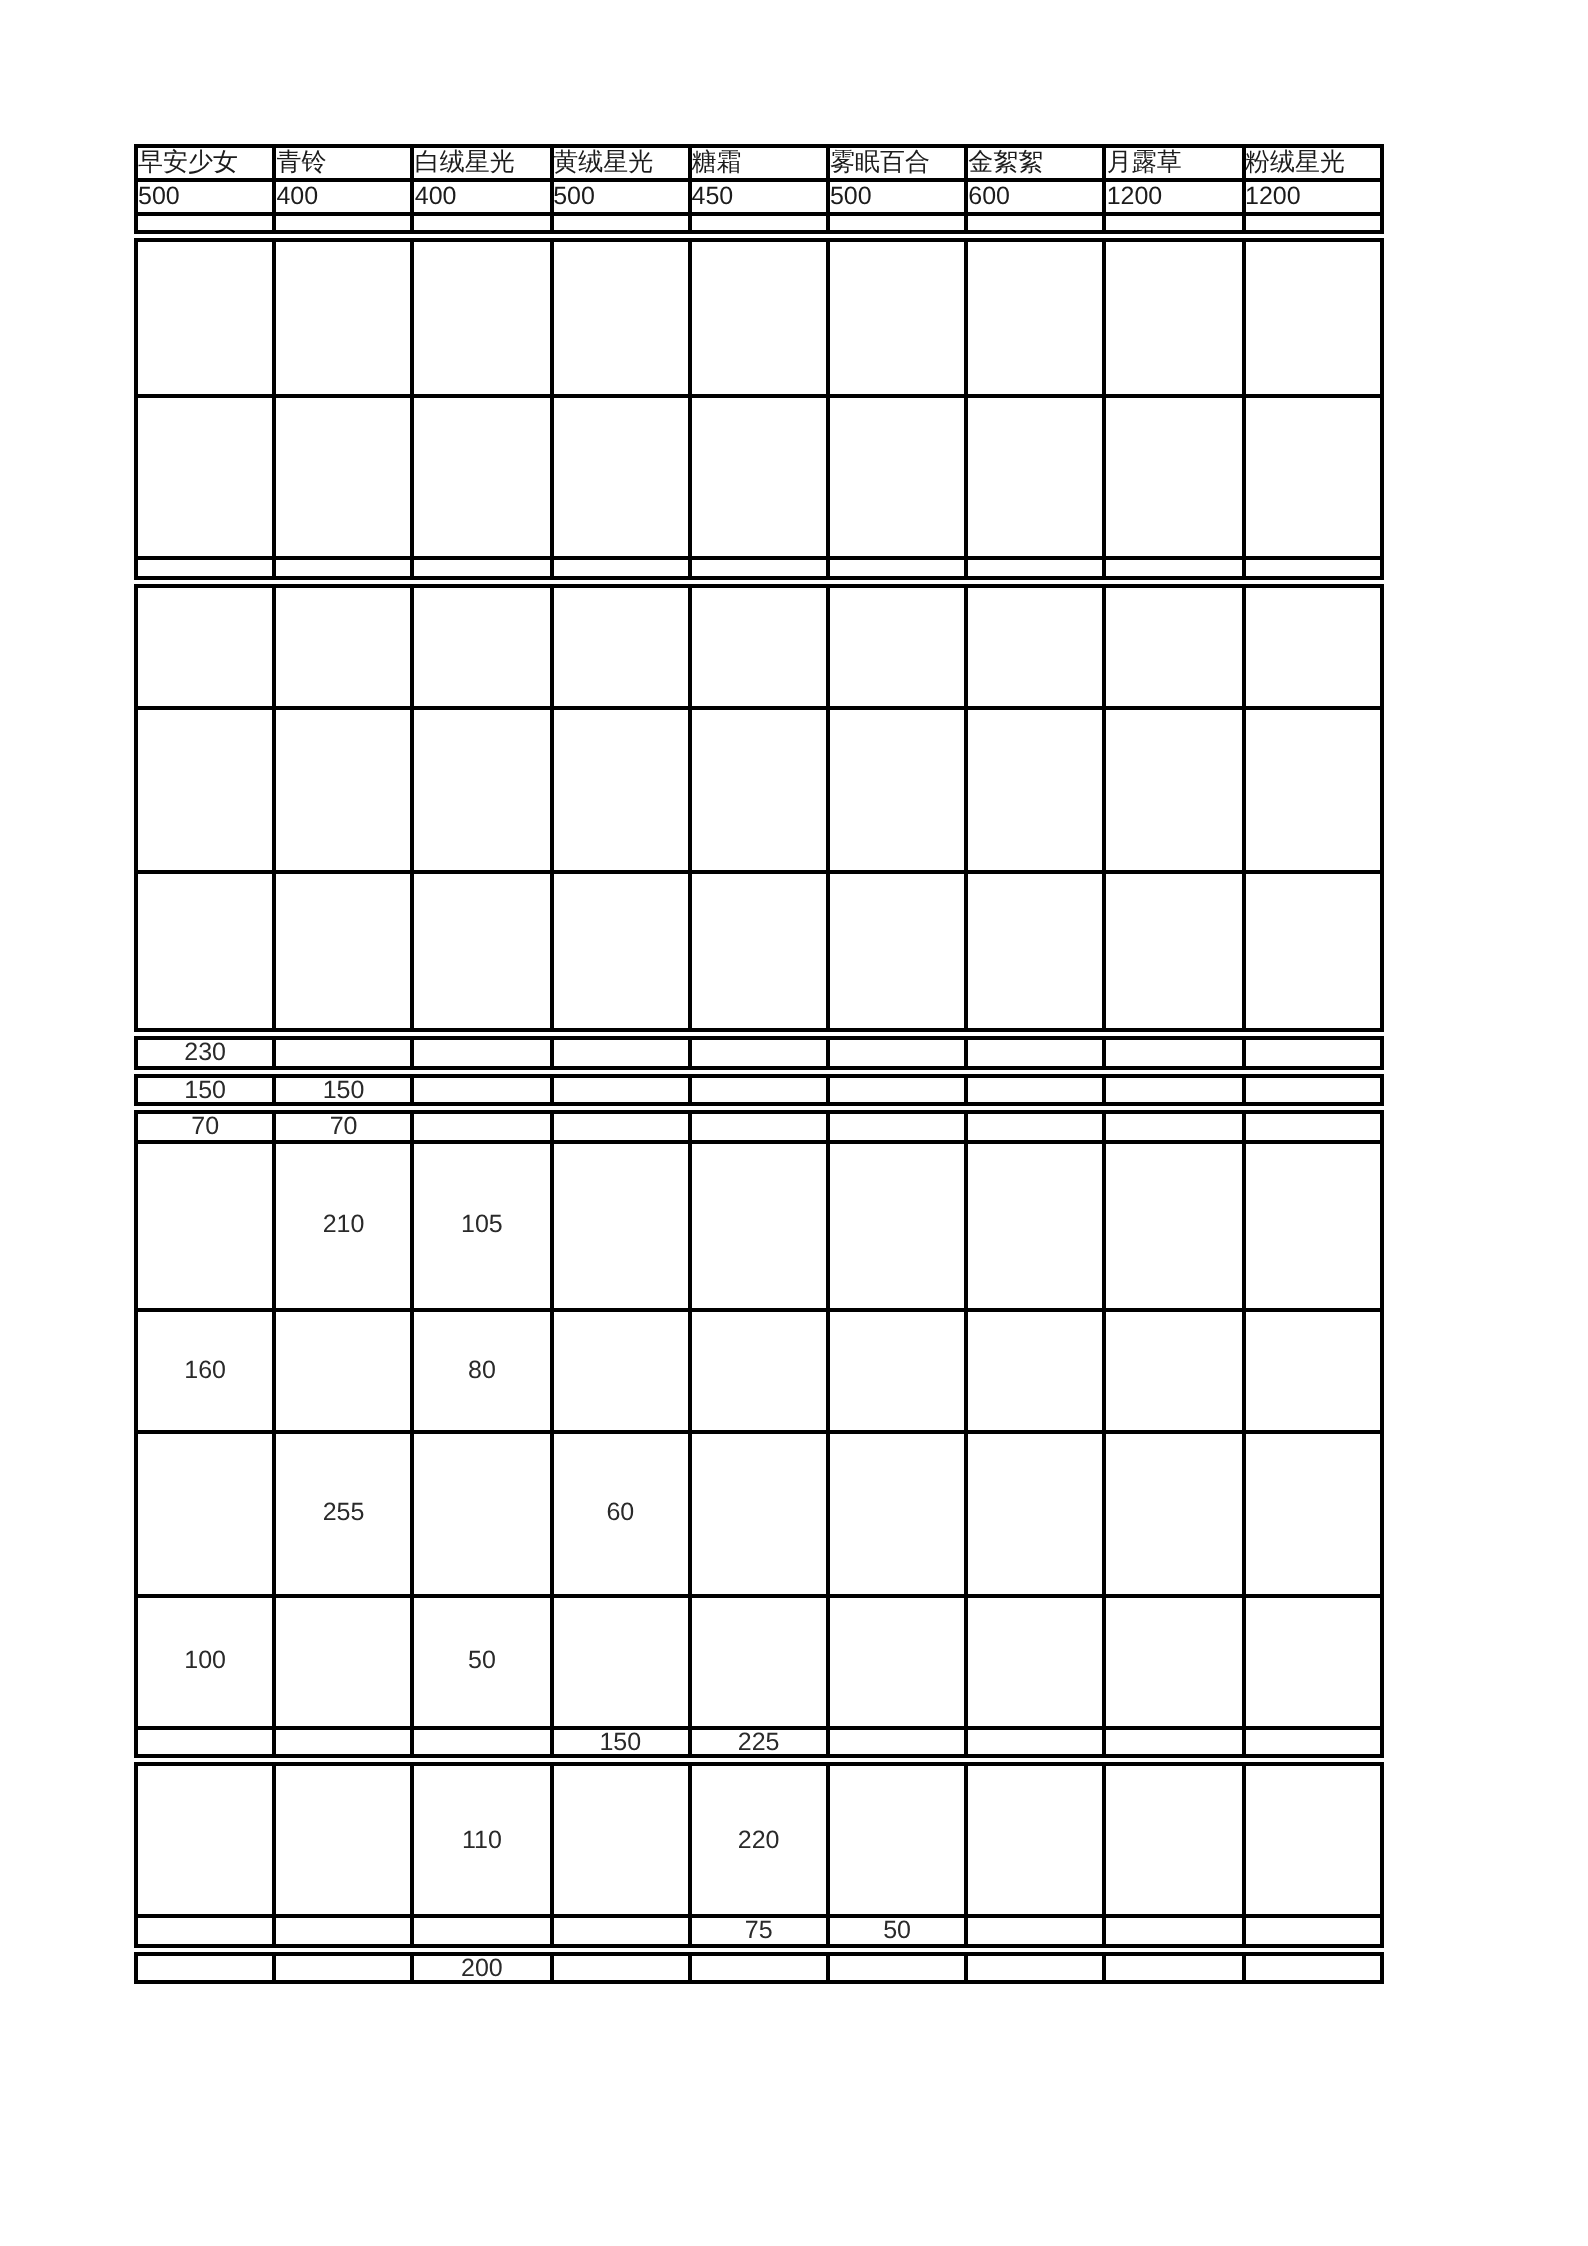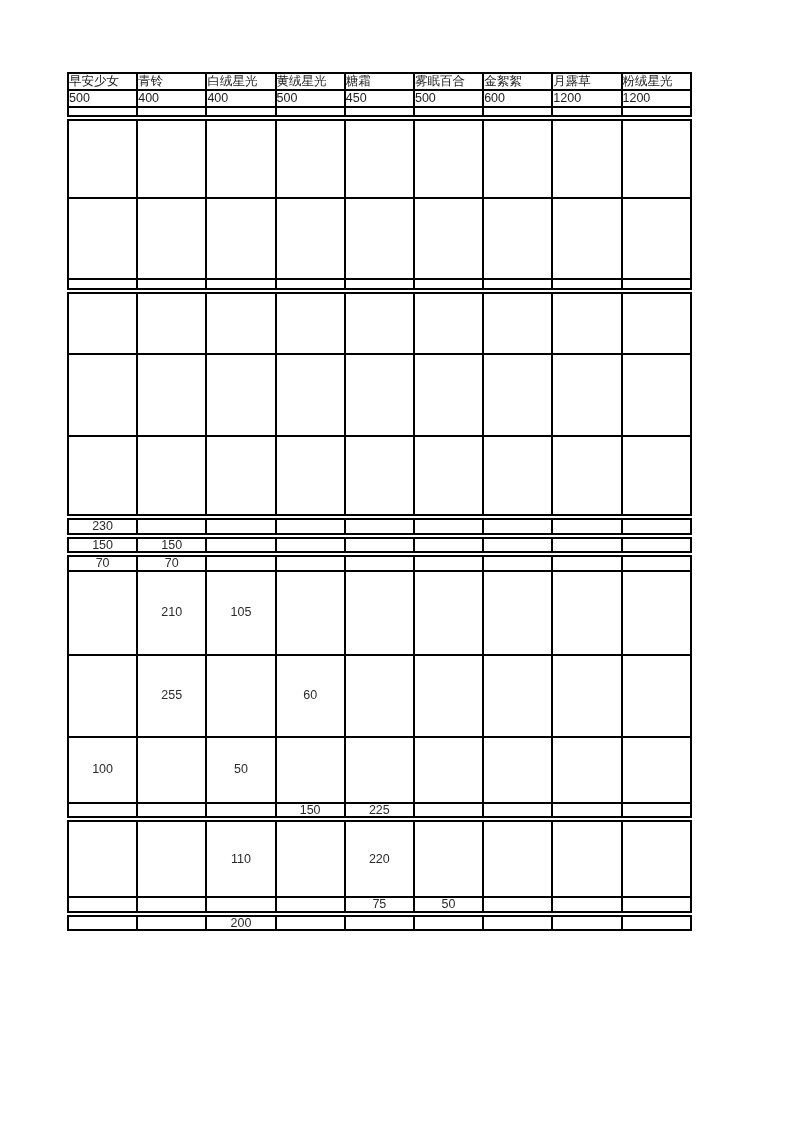--- a/index.html
+++ b/index.html
@@ -216,20 +216,31 @@
           <td class="body-cell"></td>
           <td class="body-cell">210</td>
           <td class="body-cell">105</td>
           <td class="body-cell"></td>
           <td class="body-cell"></td>
           <td class="body-cell"></td>
           <td class="body-cell"></td>
           <td class="body-cell"></td>
           <td class="body-cell"></td>
         </tr>
+        <tr style="height: 61px;">
+          <td class="body-cell">160</td>
+          <td class="body-cell"></td>
+          <td class="body-cell">80</td>
+          <td class="body-cell"></td>
+          <td class="body-cell"></td>
+          <td class="body-cell"></td>
+          <td class="body-cell"></td>
+          <td class="body-cell"></td>
+          <td class="body-cell"></td>
+        </tr>
         <tr style="height: 82px; padding-left: 32px;">
           <td class="body-cell"></td>
           <td class="body-cell">255</td>
           <td class="body-cell"></td>
           <td class="body-cell">60</td>
           <td class="body-cell"></td>
           <td class="body-cell"></td>
           <td class="body-cell"></td>
           <td class="body-cell"></td>
           <td class="body-cell"></td>

